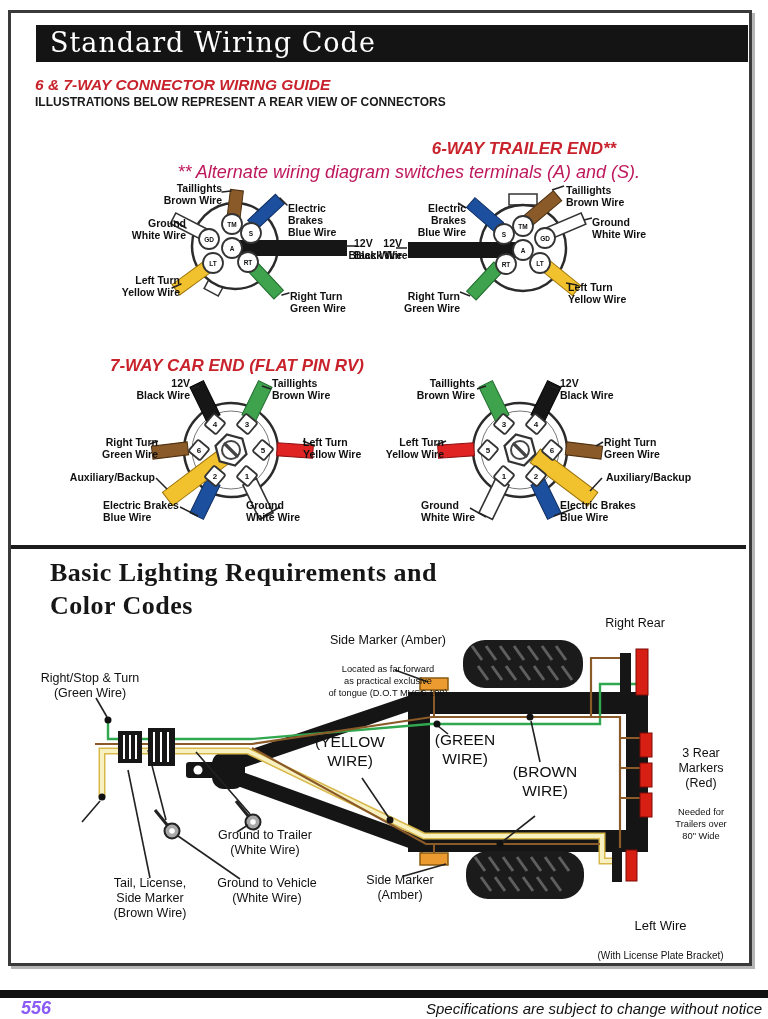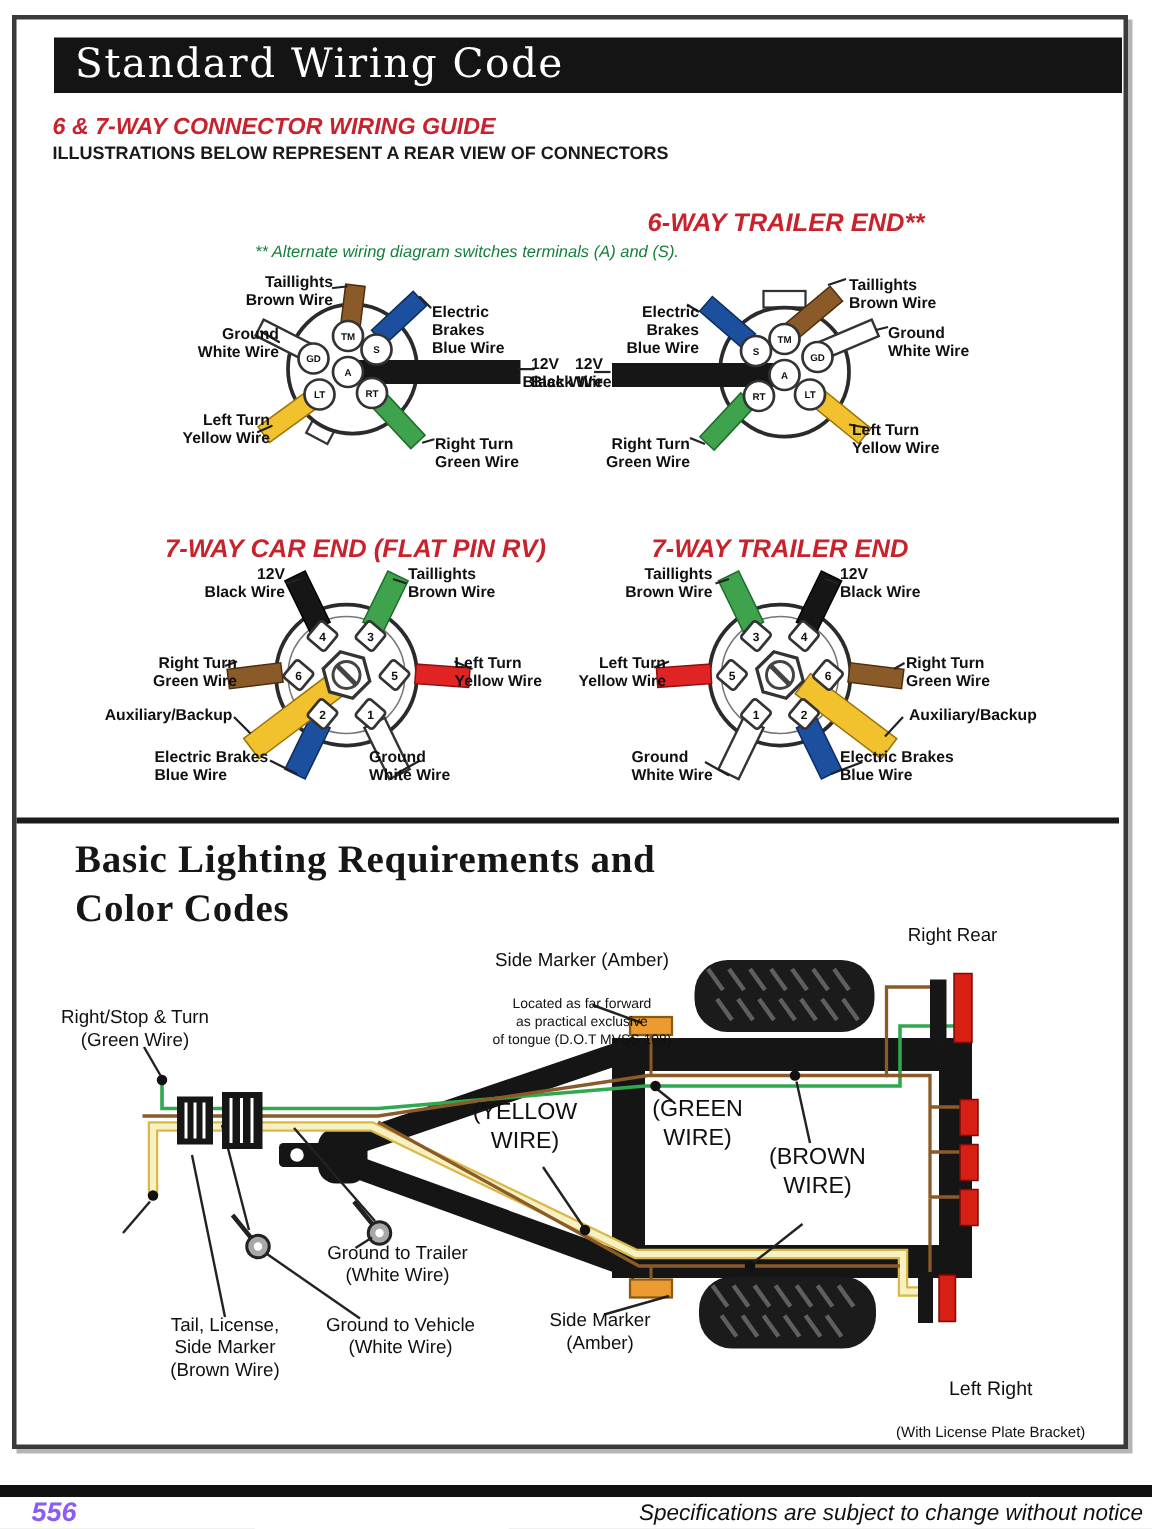--- a/index.html
+++ b/index.html
@@ -7,22 +7,22 @@
           font-family:"Liberation Sans",sans-serif;color:#101010;}
   #page-box{position:absolute;left:8px;top:10px;width:738px;height:950px;border:3px solid #3a3a3a;
             box-shadow:3px 3px 0 #b5b5b5;background:#fff;}
   #title-bar{position:absolute;left:36px;top:25px;width:712px;height:37px;background:#141414;}
   #title-bar .t{font-family:"DejaVu Serif",serif;font-weight:normal;font-size:27px;color:#fff;
                 letter-spacing:1px;padding:2px 0 0 14px;}
   .red-head{position:absolute;font-style:italic;font-weight:bold;color:#c8232c;}
   #guide-head{left:35px;top:76px;font-size:15.5px;}
   #guide-sub{position:absolute;left:35px;top:95px;font-weight:bold;font-size:12px;color:#1a1a1a;}
   .sec-title{position:absolute;font:italic bold 17px "Liberation Sans",sans-serif;color:#c8232c;text-align:center;}
-  #alt-note{position:absolute;left:170px;top:162px;width:470px;text-align:left;
-            font-style:italic;font-size:11px;color:#15803d;}
+  #alt-note{position:absolute;left:170px;top:162px;width:470px;text-align:right;
+            font-style:italic;font-size:18px;color:#be185d;}
   .clabel{position:absolute;font:bold 10.5px/1.15 "Liberation Sans",sans-serif;color:#101010;white-space:pre-line;}
   .r{text-align:right}.c{}.l{text-align:left}
   #divider{position:absolute;left:11px;top:545px;width:735px;height:4px;background:#1c1c1c;}
   #light-head{position:absolute;left:50px;top:556px;font-family:Liberation Serif, serif;font-weight:bold;
               font-size:26px;line-height:33px;color:#161616;letter-spacing:.5px;}
   .tlabel{position:absolute;font:12.5px/1.2 "Liberation Sans",sans-serif;color:#101010;
           white-space:pre-line;text-align:center;}
   .wlabel{position:absolute;font:15.5px/1.25 "Liberation Sans",sans-serif;color:#101010;
           white-space:pre-line;text-align:center;}
   .subnote{font-size:9.3px;line-height:1.3;white-space:pre-line;}
@@ -225,21 +225,20 @@
   <div class="clabel l" style="left:592px;top:216px;width:80px">Ground
 White Wire</div>
   <div class="clabel r" style="left:328px;top:237px;width:74px">12V
 Black Wire</div>
   <div class="clabel r" style="left:378px;top:290px;width:82px">Right Turn
 Green Wire</div>
   <div class="clabel l" style="left:568px;top:281px;width:86px">Left Turn
 Yellow Wire</div>
 
   <div class="sec-title" style="left:72px;top:356px;width:330px">7-WAY CAR END (FLAT PIN RV)</div>
-  <div class="sec-title" style="left:400px;top:356px;width:240px">7-WAY TRAILER END</div>
 
   <div class="clabel r" style="left:113px;top:377px;width:77px">12V
 Black Wire</div>
   <div class="clabel l" style="left:272px;top:377px;width:86px">Taillights
 Brown Wire</div>
   <div class="clabel r" style="left:82px;top:436px;width:76px">Right Turn
 Green Wire</div>
   <div class="clabel l" style="left:303px;top:436px;width:86px">Left Turn
 Yellow Wire</div>
   <div class="clabel r" style="left:60px;top:471px;width:95px">Auxiliary/Backup</div>
@@ -410,24 +409,30 @@
 (White Wire)</div>
   <div class="tlabel" style="left:210px;top:876px;width:114px">Ground to Vehicle
 (White Wire)</div>
   <div class="wlabel" style="left:300px;top:732px;width:100px">(YELLOW
 WIRE)</div>
   <div class="wlabel" style="left:420px;top:730px;width:90px">(GREEN
 WIRE)</div>
   <div class="wlabel" style="left:490px;top:762px;width:110px">(BROWN
 WIRE)</div>
   <div class="tlabel" style="left:655px;top:731px;width:92px">
+    <div>3 Rear
+Markers
+(Red)</div>
+    <div class="subnote">Needed for
+Trailers over
+80" Wide</div>
   </div>
   <div class="tlabel" style="left:352px;top:873px;width:96px">Side Marker
 (Amber)</div>
   <div class="tlabel" style="left:578px;top:903px;width:165px">
-    <div class="big13">Left Right</div>
+    <div class="big13">Left Wire</div>
     <div class="subnote" style="font-size:10px">(With License Plate Bracket)</div>
   </div>
 
   <div id="footer-bar"></div>
   <div id="page-num">556</div>
   <div id="footer-note">Specifications are subject to change without notice</div>
 </div>
 
 </body></html>

